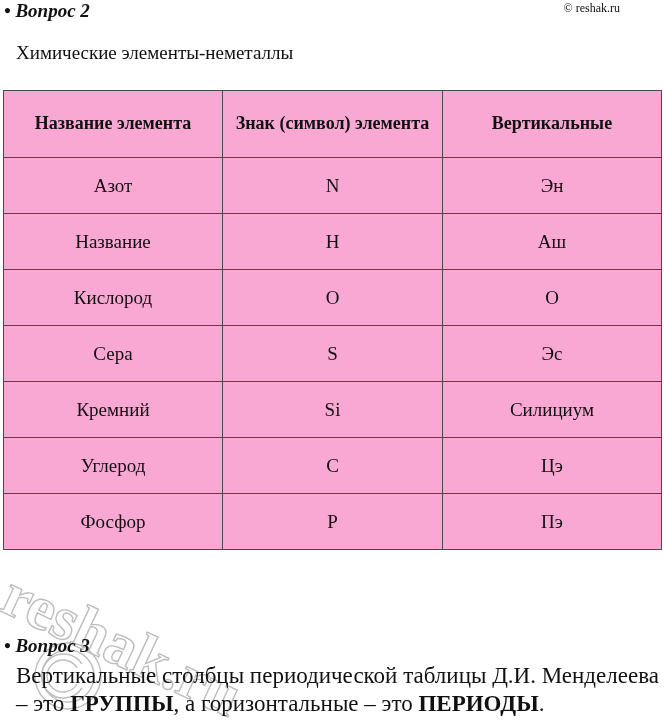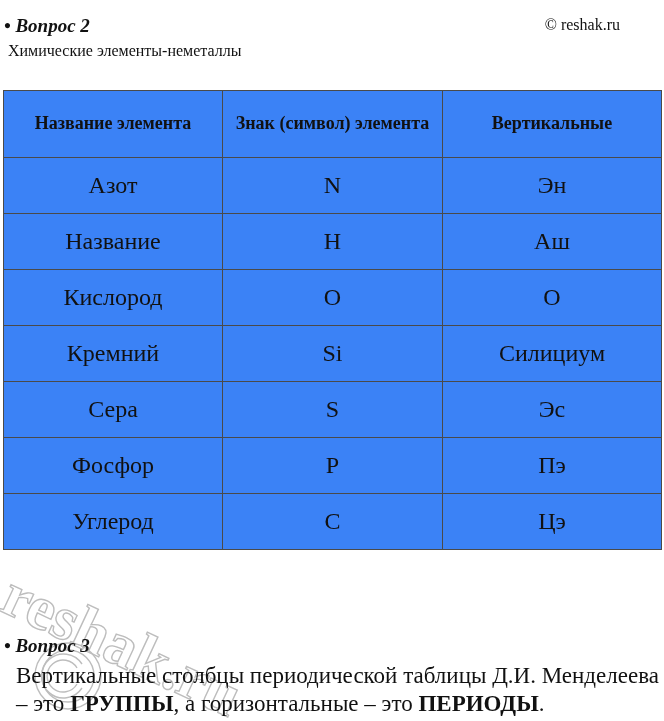--- a/index.html
+++ b/index.html
@@ -33,62 +33,62 @@
     height: 175px;
     pointer-events: none;
     z-index: 5;
   }
   .watermark svg { display: block; width: 300px; height: 175px; }
 
   
   .topline {
     position: absolute;
     left: 0;
-    top: 15px;
+    top: 0;
     width: 624px;
     height: 26px;
   }
   .q-heading {
     position: absolute;
     left: 4px;
     top: 0px;
     font-weight: bold;
     font-style: italic;
     font-size: 19px;
     letter-spacing: 0px;
     white-space: nowrap;
   }
   .copyright {
     position: absolute;
     right: 4px;
     top: 1px;
-    font-size: 16px;
+    font-size: 12px;
     white-space: nowrap;
   }
 
   .subtitle {
     position: absolute;
-    left: 8px;
+    left: 16px;
     top: 42px;
-    font-size: 16px;
+    font-size: 19px;
     white-space: nowrap;
   }
 
   
   .tbl-wrap {
     position: absolute;
     left: 3px;
     top: 90px;
     width: 658px;
   }
   table.elements {
     border-collapse: collapse;
     width: 658px;
     table-layout: fixed;
-    background: #3b82f6;
+    background: #f9a8d4;
   }
   table.elements col.c1 { width: 219px; }
   table.elements col.c2 { width: 220px; }
   table.elements col.c3 { width: 219px; }
 
   table.elements th,
   table.elements td {
     border: 1px solid #4a4a4a;
     text-align: center;
     vertical-align: middle;
@@ -96,21 +96,21 @@
   }
   table.elements thead th {
     height: 66px;
     font-weight: bold;
     font-size: 18px;
     line-height: 1.22;
   }
   table.elements tbody td {
     height: 55px;
     font-weight: normal;
-    font-size: 24px;
+    font-size: 19px;
   }
   .hdr-2line { display: inline-block; white-space: pre-line; }
 
   
   .q3-heading {
     position: absolute;
     left: 4px;
     top: 635px;
     font-weight: bold;
     font-style: italic;
@@ -171,38 +171,38 @@
           <td>Название</td>
           <td>H</td>
           <td>Аш</td>
         </tr>
         <tr>
           <td>Кислород</td>
           <td>O</td>
           <td>О</td>
         </tr>
         <tr>
+          <td>Сера</td>
+          <td>S</td>
+          <td>Эс</td>
+        </tr>
+        <tr>
           <td>Кремний</td>
           <td>Si</td>
           <td>Силициум</td>
         </tr>
         <tr>
-          <td>Сера</td>
-          <td>S</td>
-          <td>Эс</td>
+          <td>Углерод</td>
+          <td>C</td>
+          <td>Цэ</td>
         </tr>
         <tr>
           <td>Фосфор</td>
           <td>P</td>
           <td>Пэ</td>
-        </tr>
-        <tr>
-          <td>Углерод</td>
-          <td>C</td>
-          <td>Цэ</td>
         </tr>
       </tbody>
     </table>
   </div>
 
   <div class="watermark">
     <svg viewBox="0 0 300 175" xmlns="http://www.w3.org/2000/svg" aria-hidden="true">
       <g transform="rotate(25 40 40)">
         <text x="8" y="48" font-family="'Liberation Serif','DejaVu Serif',serif" font-size="62" font-weight="bold" fill="none" stroke="#bdbdbd" stroke-width="1.4">reshak.ru</text>
       </g>

